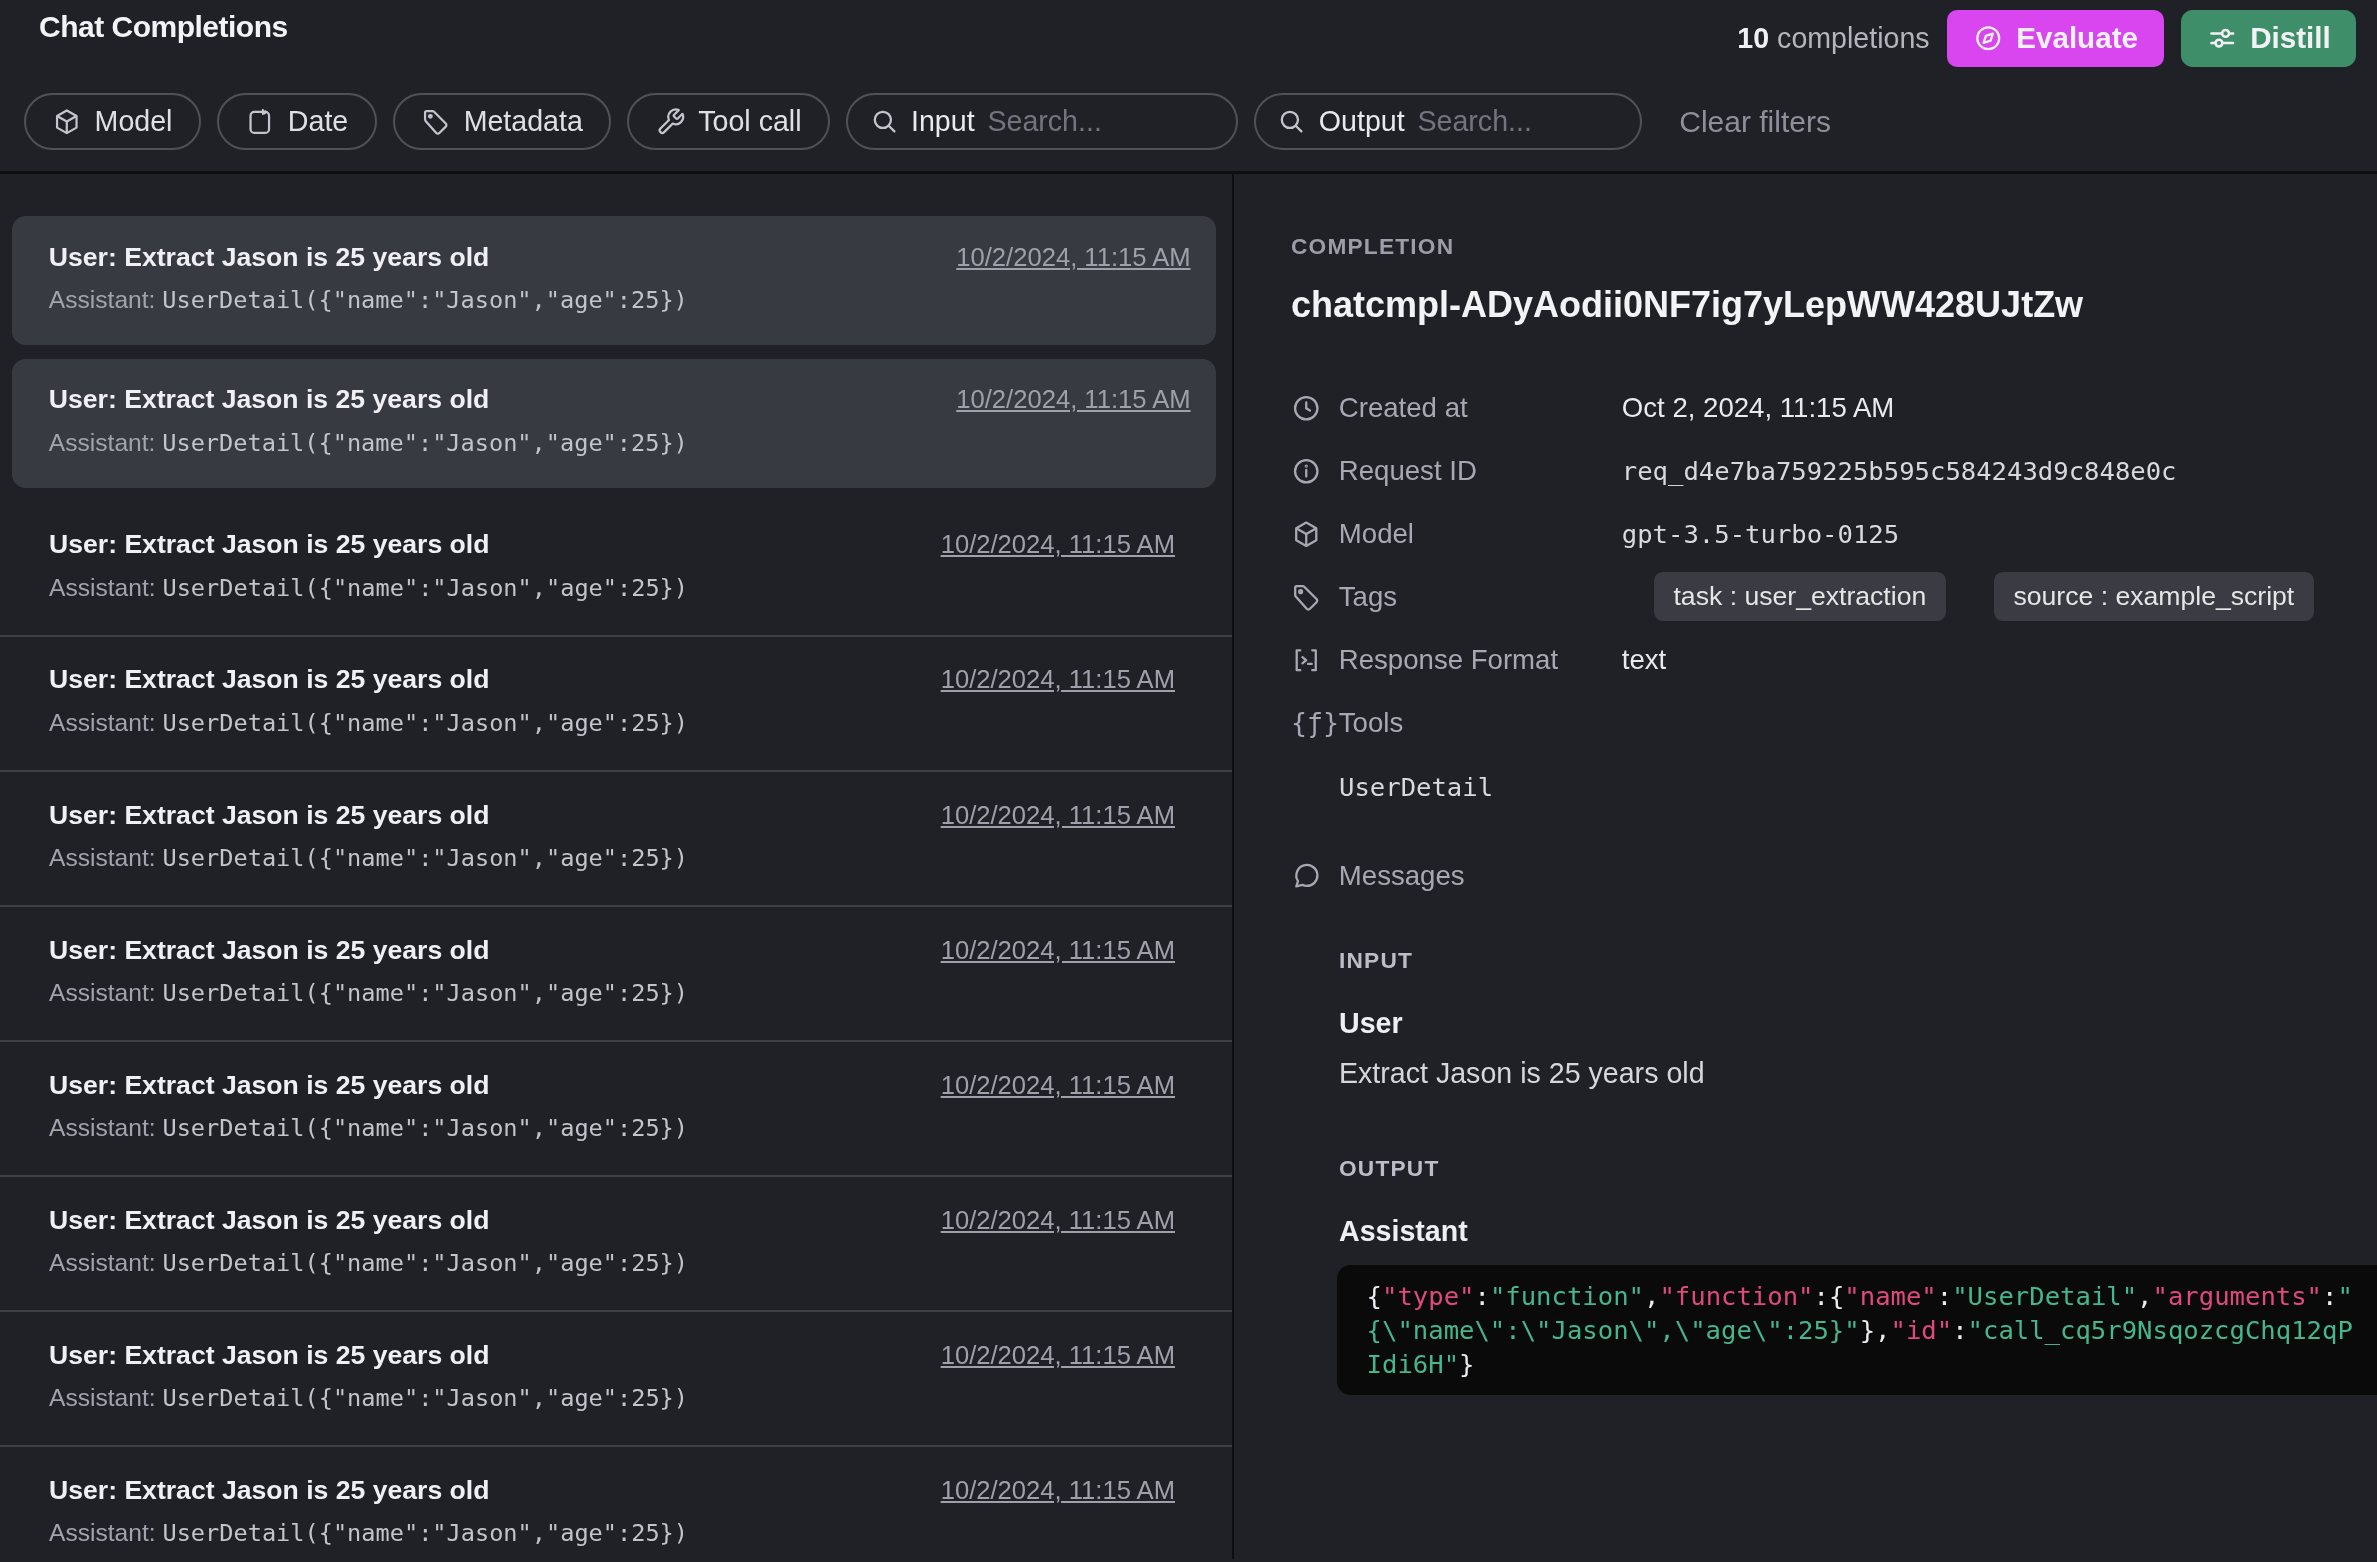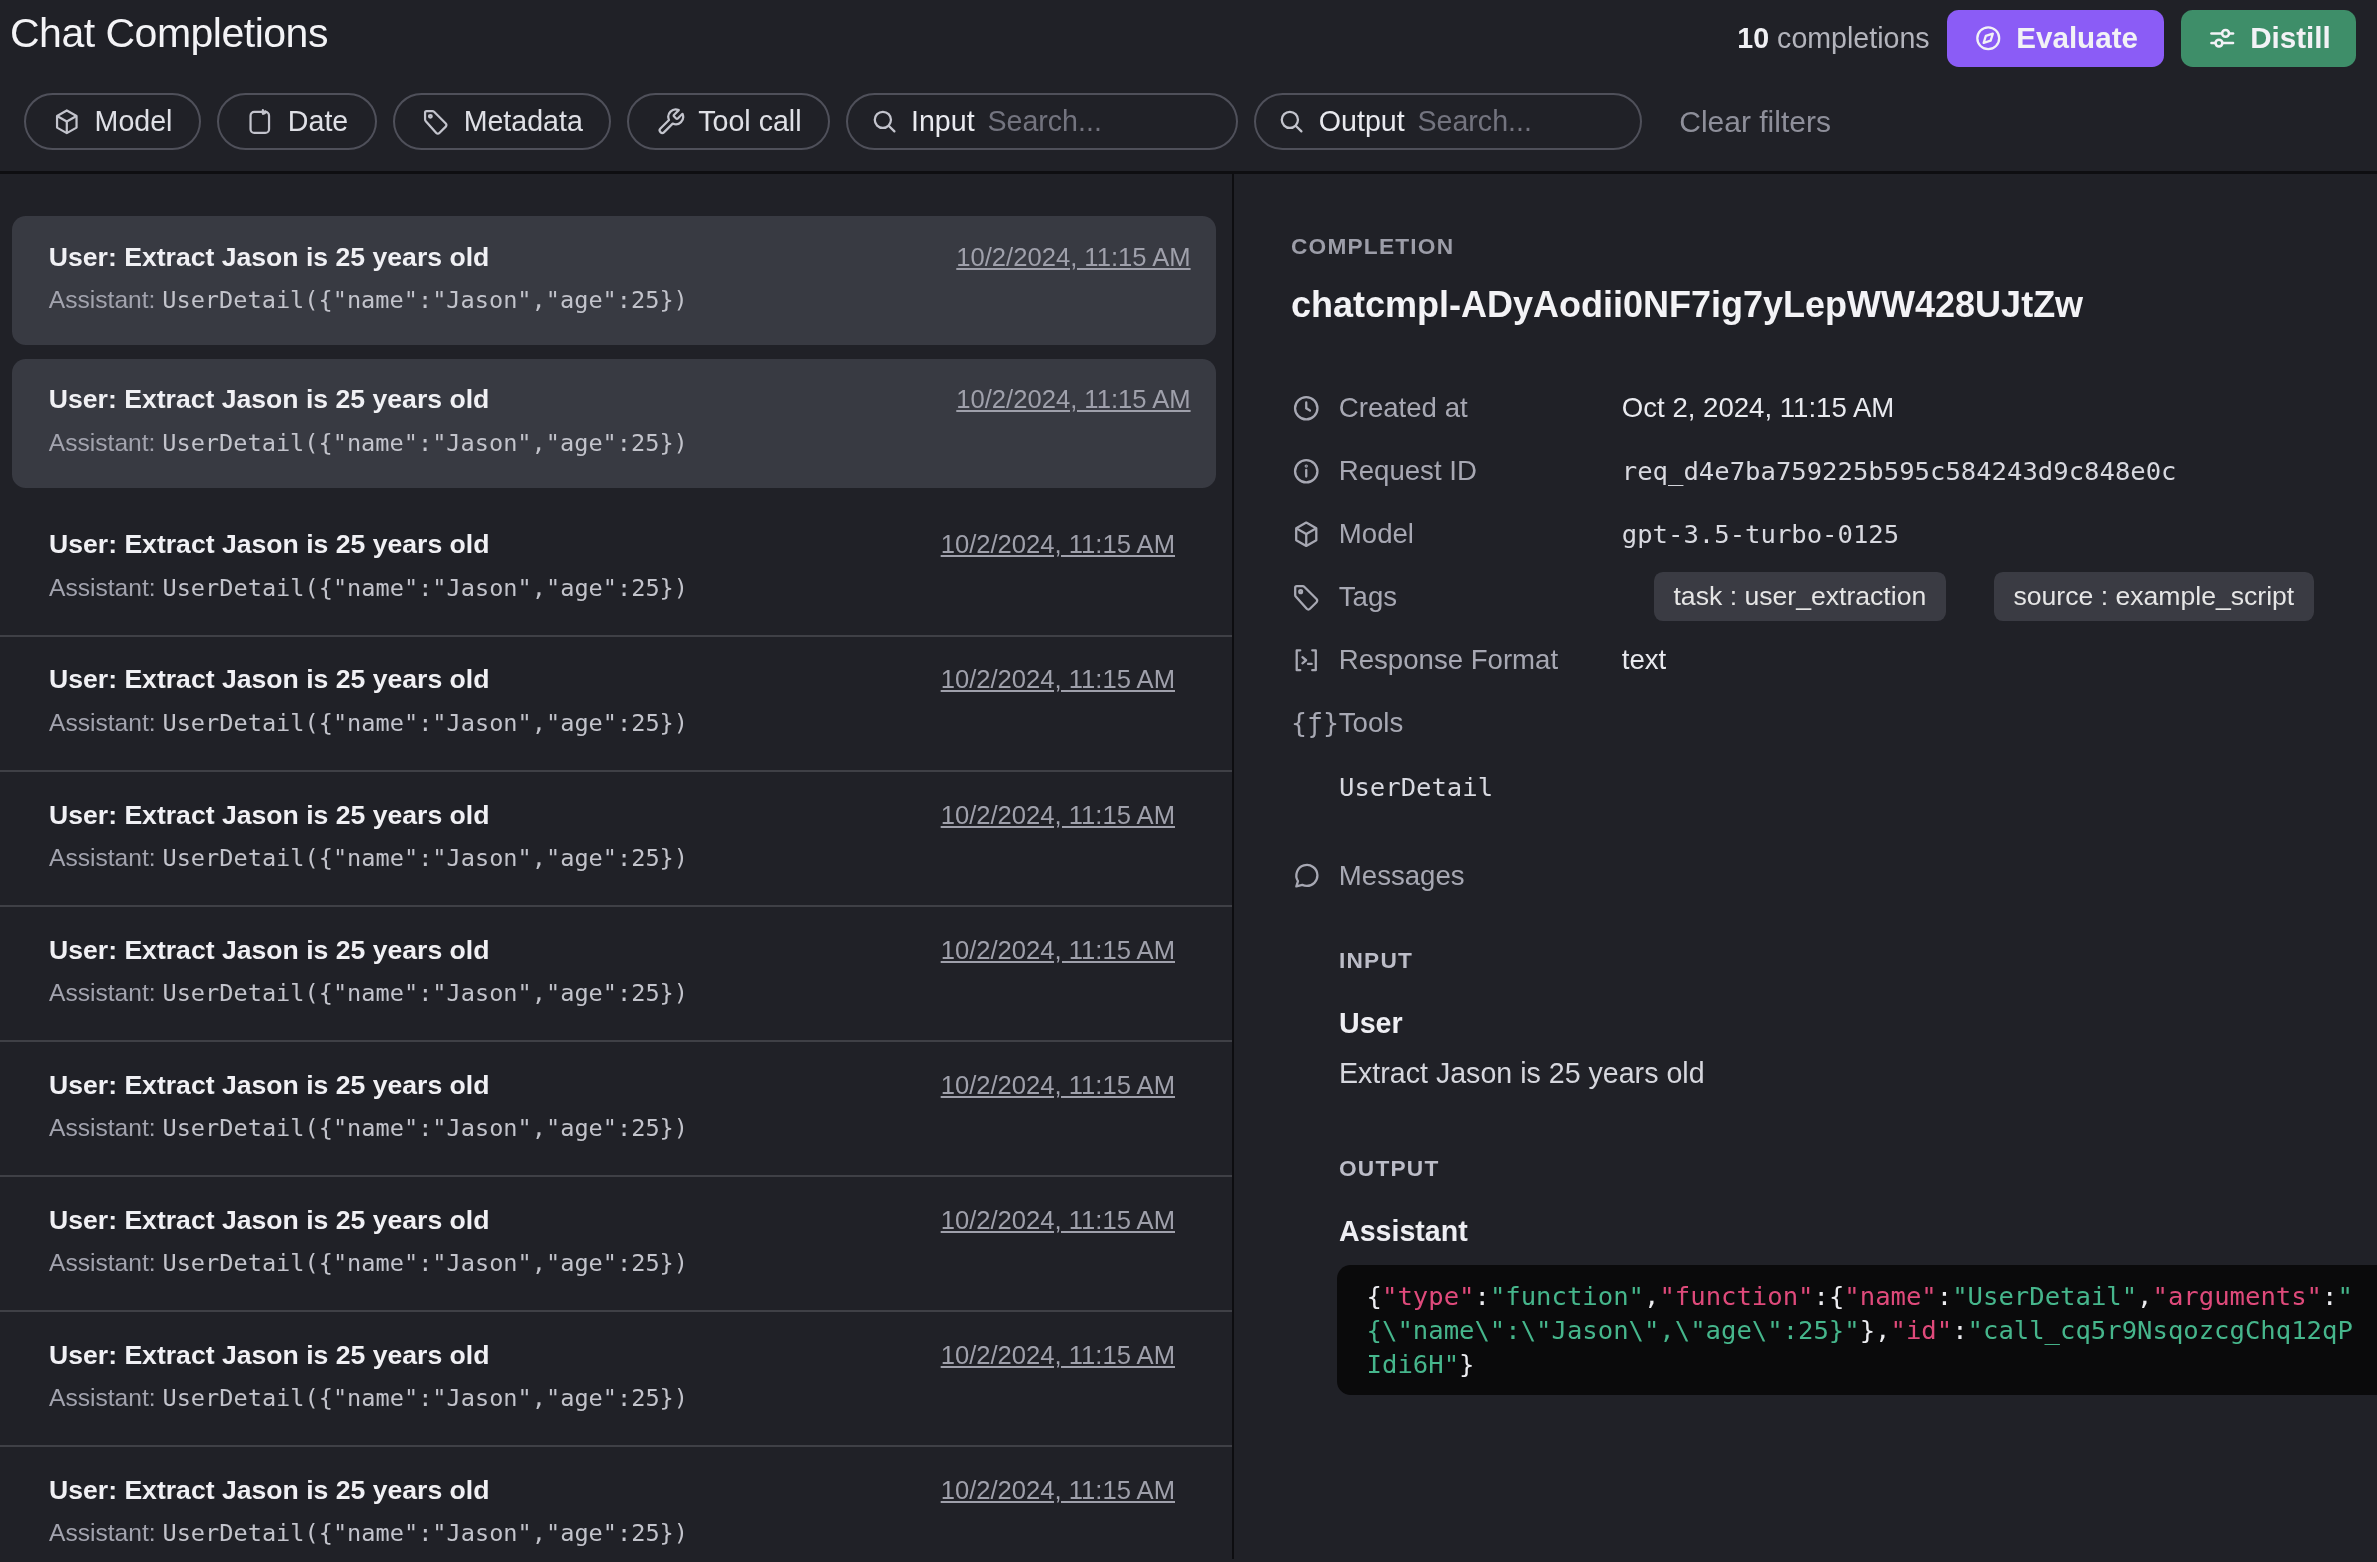--- a/index.html
+++ b/index.html
@@ -8,36 +8,36 @@
     background:#202127;
     color:#ececf1;
     font-family:"Liberation Sans", sans-serif;
     overflow:hidden;
   }
   .mono { font-family:"DejaVu Sans Mono", monospace; }
 
   
   .header { position:relative; height:174px; border-bottom:3px solid #0e0e11; }
   .page-title {
-    position:absolute; left:10px; top:9.9px;
-    font-size:41px; font-weight:normal; color:#f3f3f6; letter-spacing:-0.5px;
+    position:absolute; left:39px; top:9.9px;
+    font-size:30px; font-weight:bold; color:#f3f3f6; letter-spacing:-0.5px;
   }
   .header-actions {
     position:absolute; right:21.7px; top:9.9px;
     display:flex; align-items:center; gap:17.7px; height:57px;
   }
   .count { font-size:28.6px; color:#b3b4bc; }
   .count b { color:#f0f0f4; font-weight:bold; }
   .btn {
     display:flex; align-items:center; gap:12.8px;
     height:57px; padding:0 25.6px; border:none; border-radius:11.8px;
     font-family:"Liberation Sans", sans-serif;
     font-size:29.6px; font-weight:600; color:#f2f2f6; cursor:pointer;
   }
-  .btn-evaluate { background:#8b5cf6; }
+  .btn-evaluate { background:#d946ef;border-radius:10px; }
   .btn-distill  { background:#3e8e69; }
   .btn svg { display:block; }
 
   
   .filters {
     position:absolute; left:23.6px; top:93px;
     display:flex; align-items:center; gap:15.8px;
   }
   .pill {
     display:flex; align-items:center; gap:12.8px;

